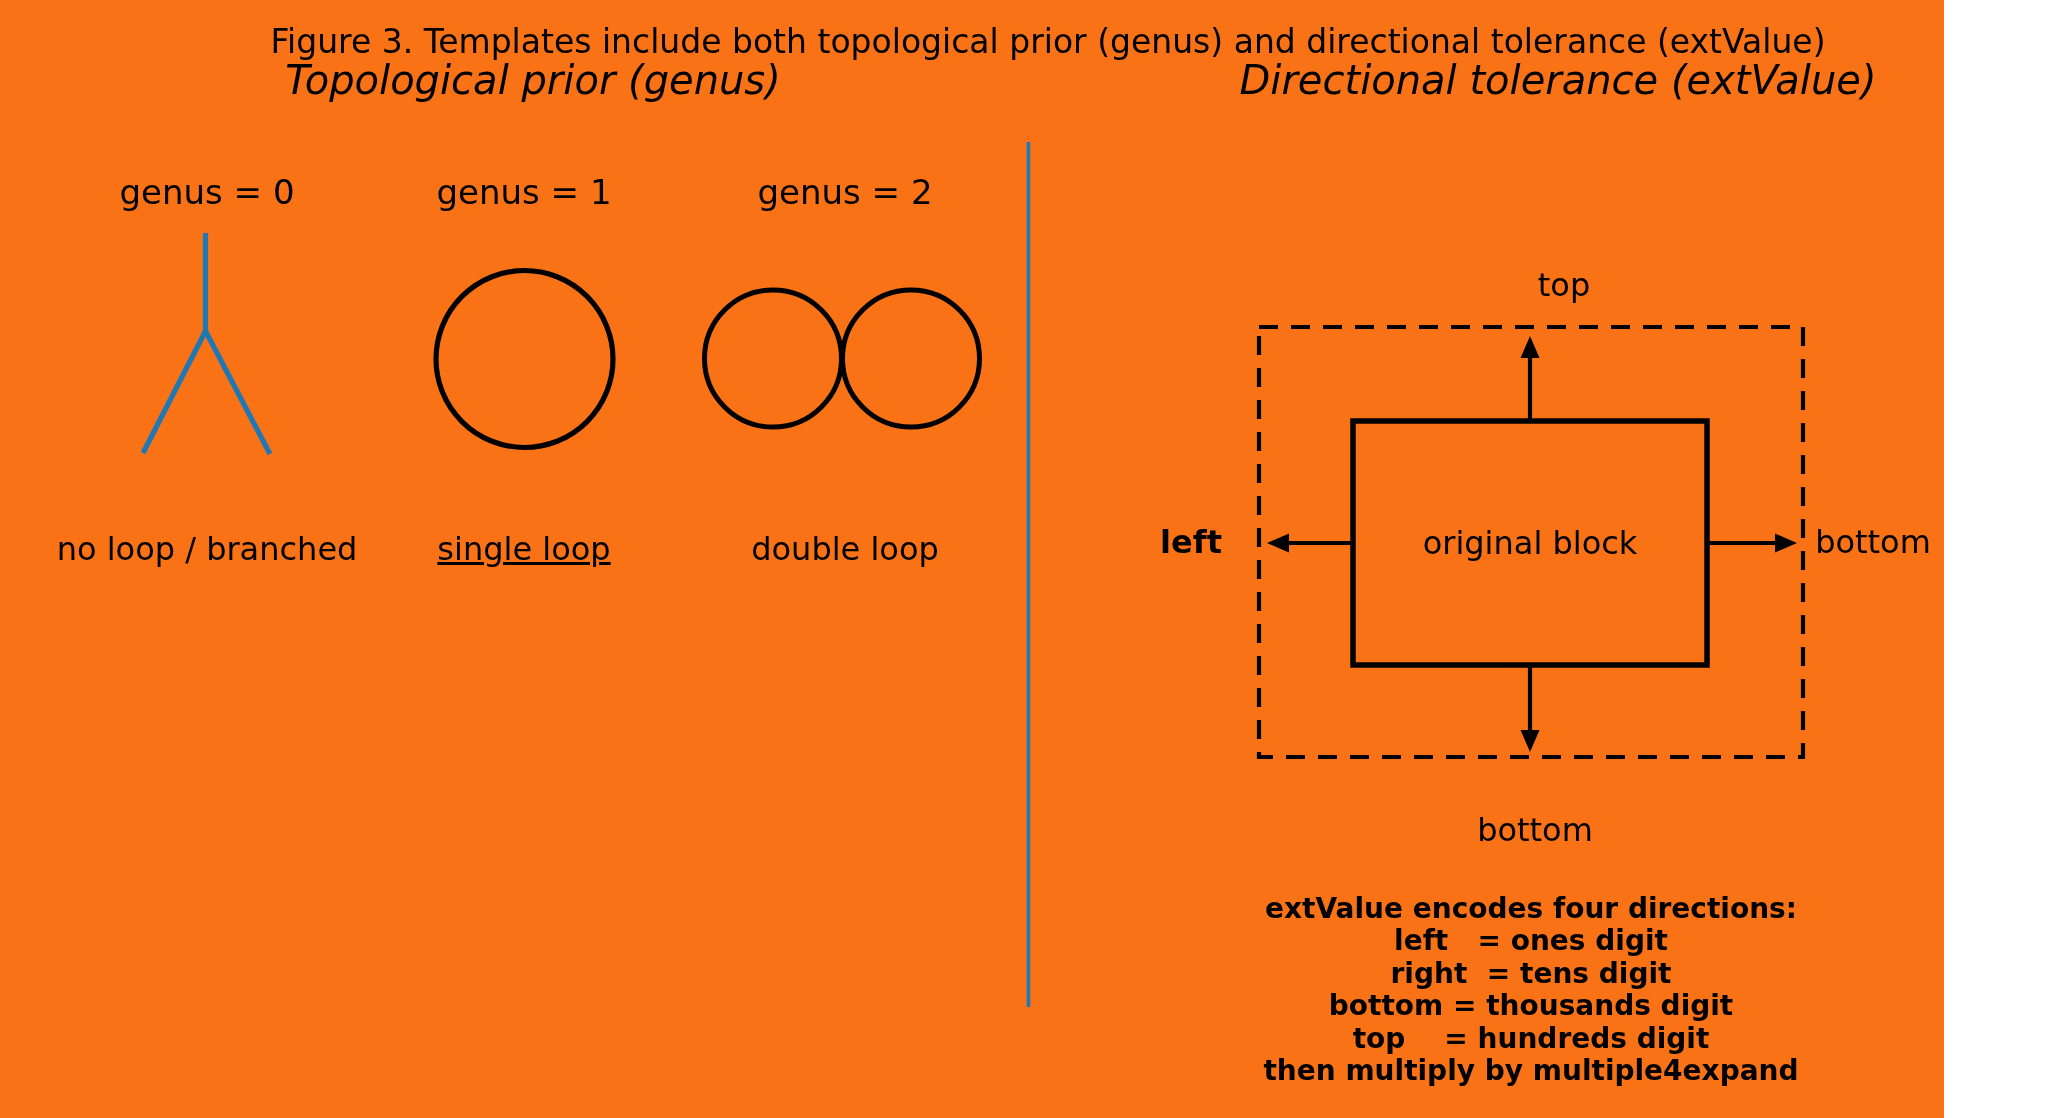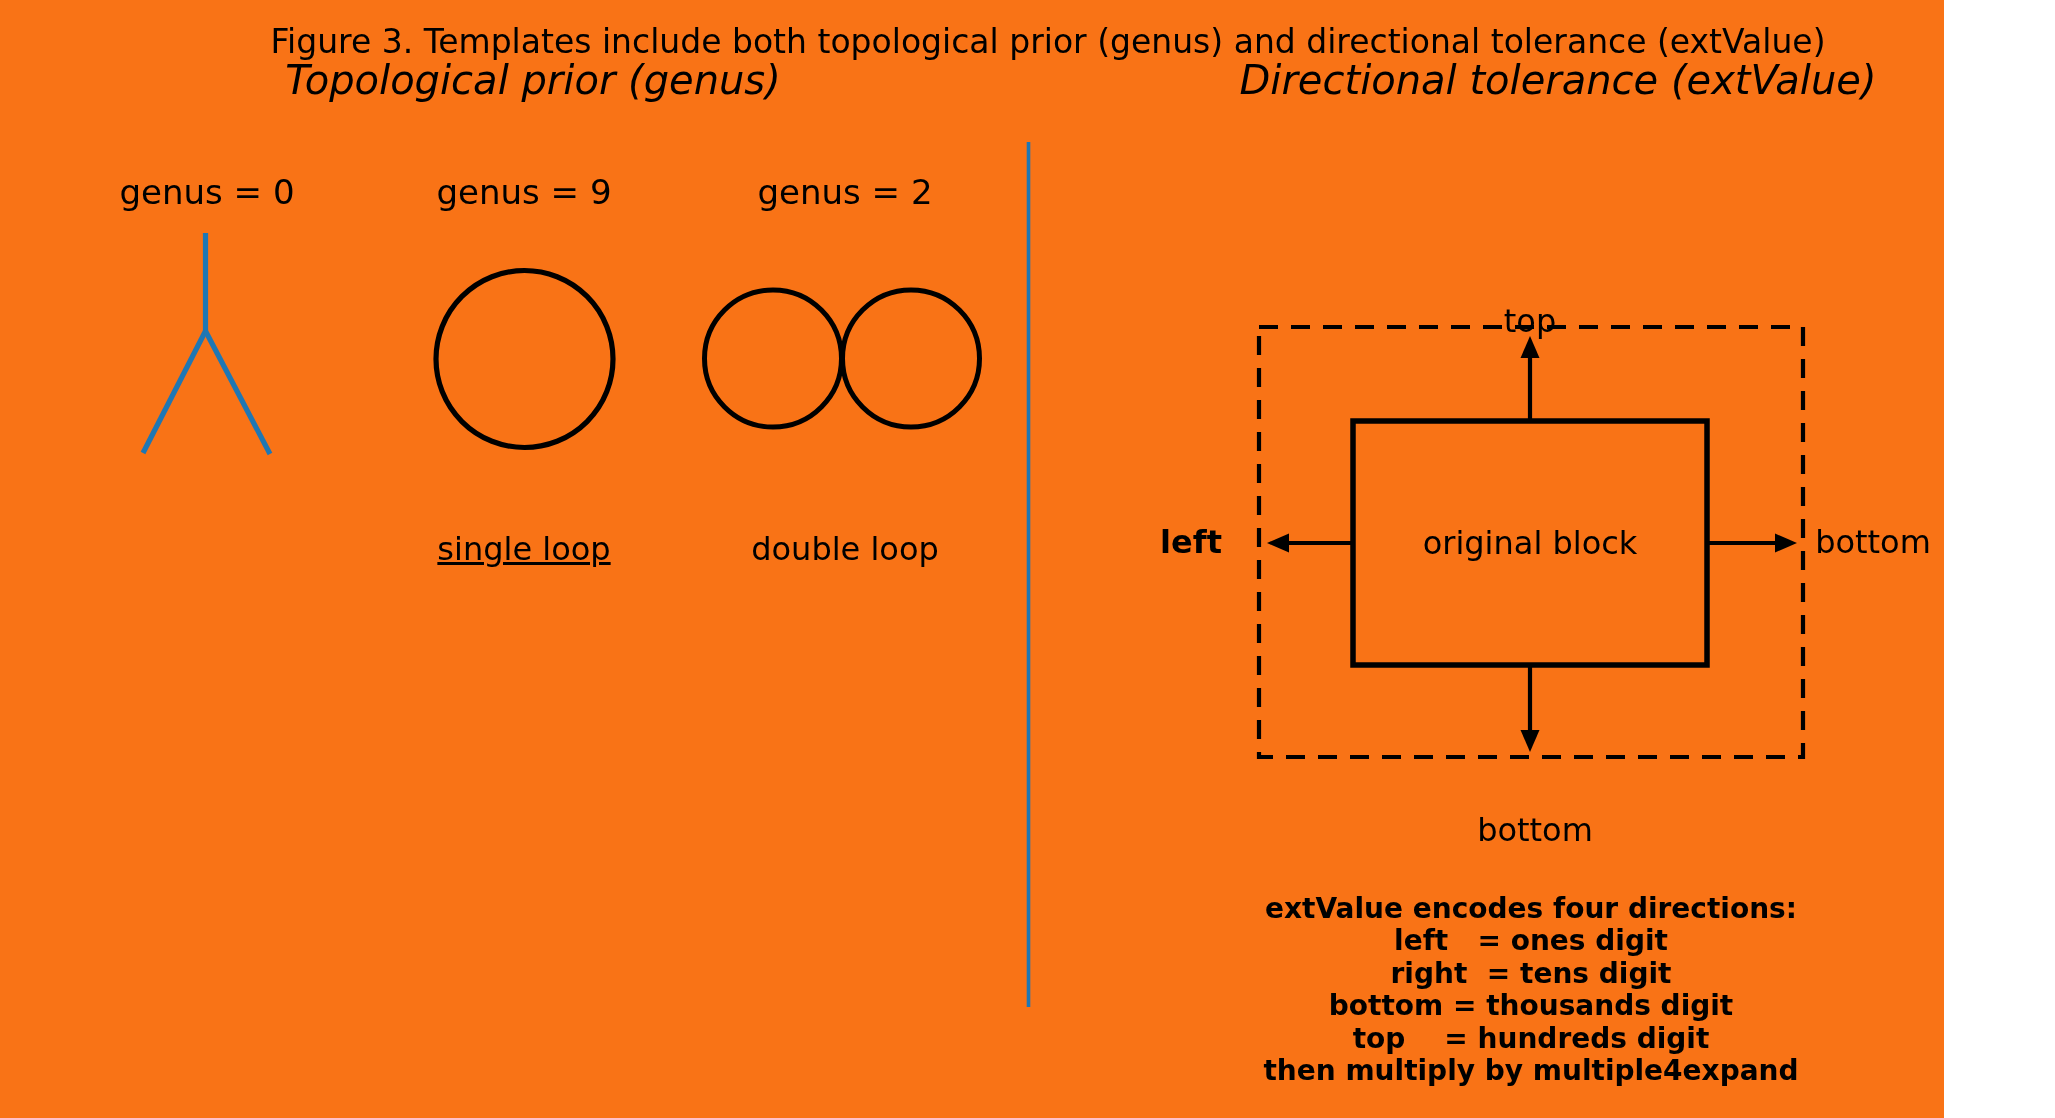--- a/index.html
+++ b/index.html
@@ -88,27 +88,28 @@
     </g>
   </svg>
 
   <div class="txt fig-title" style="left:1048px; top:22px;">Figure 3. Templates include both topological prior (genus) and directional tolerance (extValue)</div>
 
   <div class="txt panel-header" style="left:533px; top:56px;">Topological prior (genus)</div>
 
   <div class="txt panel-header" style="left:1558px; top:56px;">Directional tolerance (extValue)</div>
 
   <div class="txt genus-label" style="left:207px; top:172px;">genus = 0</div>
-  <div class="txt genus-label" style="left:524px; top:172px;">genus = 9</div>
+  <div class="txt genus-label" style="left:524px; top:172px;">genus = 1</div>
   <div class="txt genus-label" style="left:845px; top:172px;">genus = 2</div>
 
+  <div class="txt shape-label" style="left:207px; top:530px;">no loop / branched</div>
   <div class="txt shape-label" style="left:524px; top:530px;text-decoration:underline;">single loop</div>
   <div class="txt shape-label" style="left:845px; top:530px;">double loop</div>
 
-  <div class="txt dir-label" style="left:1530px; top:266px;margin-top:36px;">top</div>
+  <div class="txt dir-label" style="left:1564px; top:266px;">top</div>
   <div class="txt dir-label" style="left:1191px; top:523px;font-weight:bold;">left</div>
   <div class="txt dir-label" style="left:1873px; top:523px;">bottom</div>
   <div class="txt dir-label" style="left:1535px; top:811px;">bottom</div>
 
   <div class="txt block-label" style="left:1530px; top:524px;">original block</div>
 
   <div class="explain-block" style="left:1531px; top:893px;">
     <div>extValue encodes four directions:</div>
     <div>left   = ones digit</div>
     <div>right  = tens digit</div>

